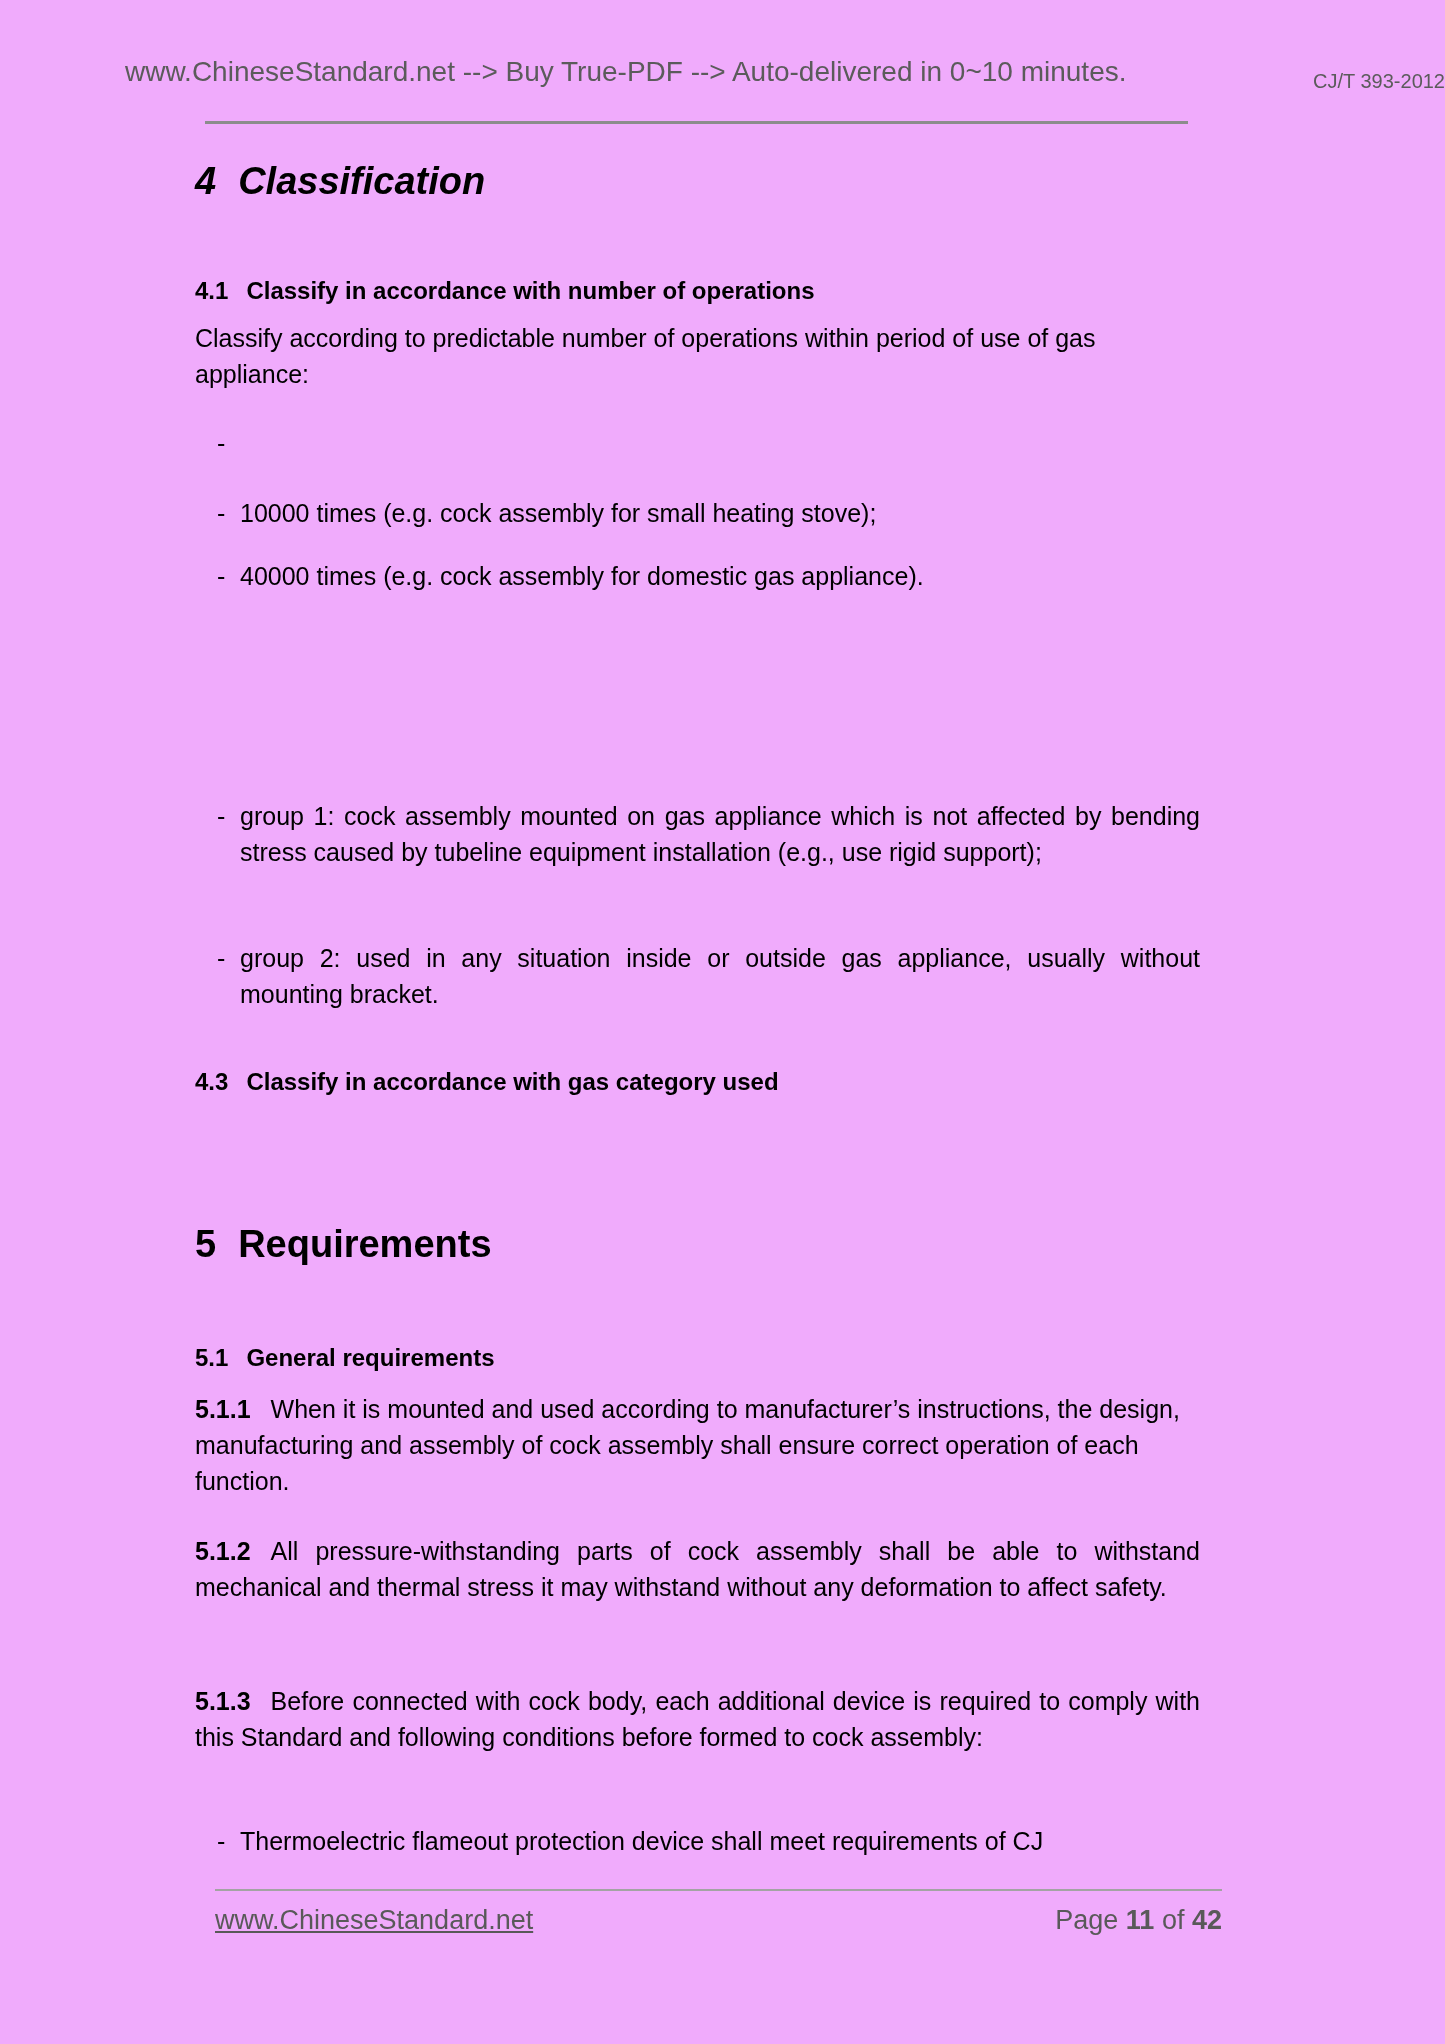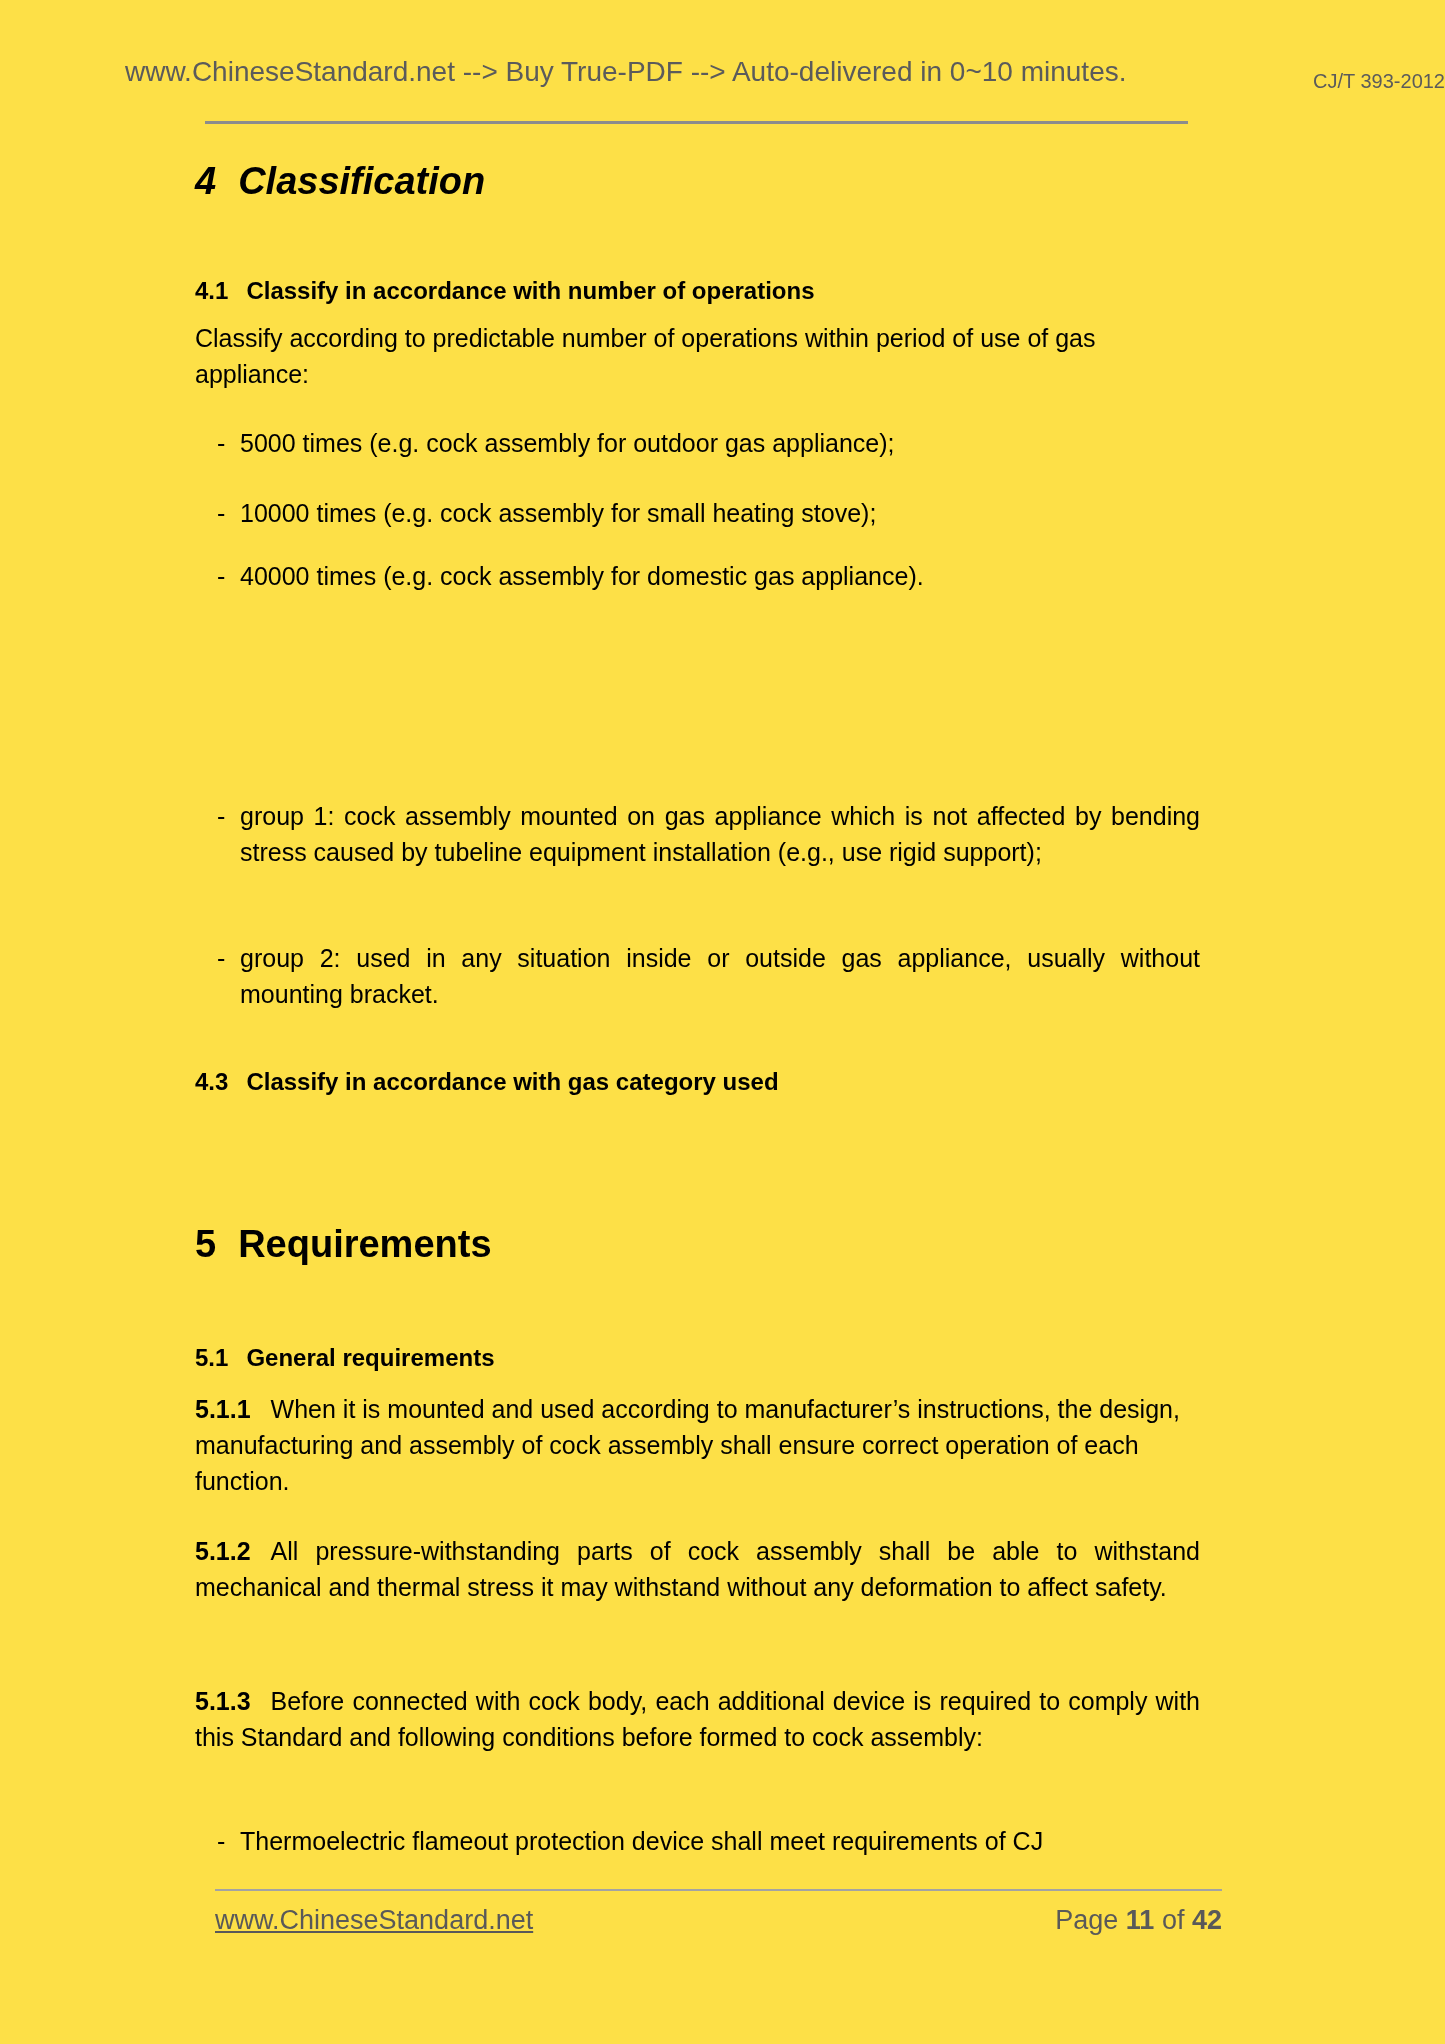--- a/index.html
+++ b/index.html
@@ -1,21 +1,21 @@
 <!DOCTYPE html>
 <html><head>
 <meta charset="utf-8">
 <style>
   html, body { margin: 0; padding: 0; background: #e8e8e8; }
   .page {
     position: relative;
     width: 1445px;
     height: 2044px;
     margin: 0 auto;
-    background: #fde047;
+    background: #f0abfc;
     font-family: "Liberation Sans", sans-serif;
     color: #000000;
     overflow: hidden;
   }
 
   
   .header-line {
     position: absolute;
     left: 125px;
     top: 56px;
@@ -116,21 +116,21 @@
 
   <div class="blk h1 t-h1-4">
     <span class="num">4</span><span>Classification</span>
   </div>
 
   <div class="blk h2 t-h2-41">
     <span class="num">4.1</span><span>Classify in accordance with number of operations</span>
   </div>
   <div class="blk para t-p41">Classify according to predictable number of operations within period of use of gas appliance:</div>
   <div class="blk li t-i41-0">
-    <span class="dash">-</span><span>5000 times (e.g. cock assembly for outdoor gas appliance);</span>
+    <span class="dash">-</span>
   </div>
   <div class="blk li t-i41-1">
     <span class="dash">-</span><span>10000 times (e.g. cock assembly for small heating stove);</span>
   </div>
   <div class="blk li t-i41-2">
     <span class="dash">-</span><span>40000 times (e.g. cock assembly for domestic gas appliance).</span>
   </div>
 
   <div class="blk li justify t-g1">
     <span class="dash">-</span><span>group 1: cock assembly mounted on gas appliance which is not affected by bending stress caused by tubeline equipment installation (e.g., use rigid support);</span>

